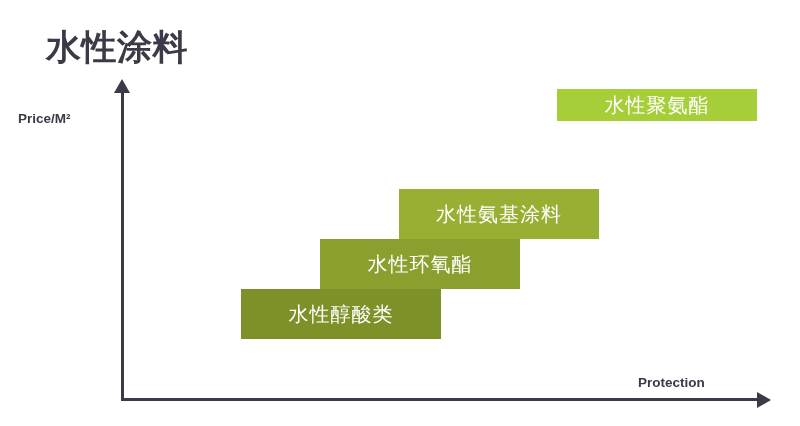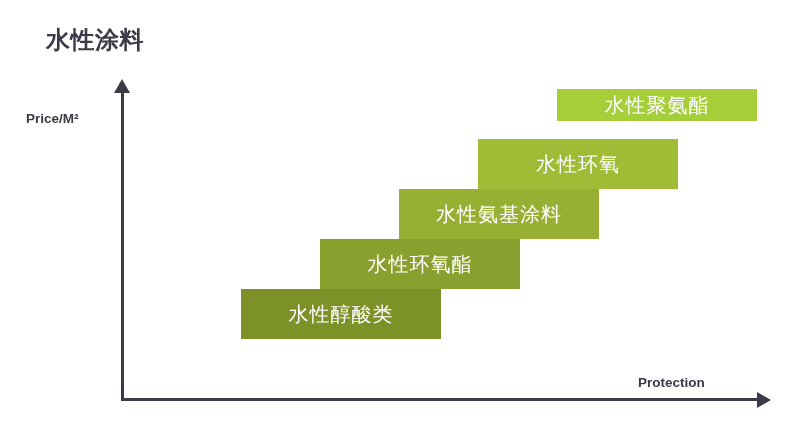--- a/index.html
+++ b/index.html
@@ -16,21 +16,21 @@
     height: 426px;
     background: #ffffff;
     overflow: hidden;
   }
 
   
   .chart-title {
     position: absolute;
     left: 46px;
     top: 24px;
-    font-size: 24px;
+    font-size: 35px;
     font-weight: 700;
     color: #3b3b47;
     letter-spacing: 0.5px;
     white-space: nowrap;
   }
 
   
   .axis-y-line {
     position: absolute;
     left: 121px;
@@ -69,21 +69,21 @@
   }
 
   .axis-label {
     position: absolute;
     font-size: 13.5px;
     font-weight: 700;
     color: #3b3b47;
     white-space: nowrap;
   }
   .axis-label-y {
-    left: 26px;
+    left: 18px;
     top: 111px;
   }
   .axis-label-x {
     left: 638px;
     top: 375px;
   }
 
   
   .bars-layer {
     position: absolute;
@@ -128,21 +128,18 @@
   <div class="bars-layer" id="bars-layer">
       <div class="bar" style="left: 241px; top: 289px; width: 200px; height: 50px; background: rgb(125, 145, 41);">
         <span class="bar-label">水性醇酸类</span>
       </div>
       <div class="bar" style="left: 320px; top: 239px; width: 200px; height: 50px; background: rgb(138, 160, 46);">
         <span class="bar-label">水性环氧酯</span>
       </div>
       <div class="bar" style="left: 399px; top: 189px; width: 200px; height: 50px; background: rgb(151, 175, 51);">
         <span class="bar-label">水性氨基涂料</span>
       </div>
-      <div class="bar" style="left: 478px; top: 139px; width: 200px; height: 50px; background: rgb(160, 187, 54);">
-        <span class="bar-label">水性环氧</span>
-      </div>
       <div class="bar" style="left: 557px; top: 89px; width: 200px; height: 32px; background: rgb(166, 206, 57);">
         <span class="bar-label">水性聚氨酯</span>
       </div>
     </div>
 
 </div>
 
 </body></html>

